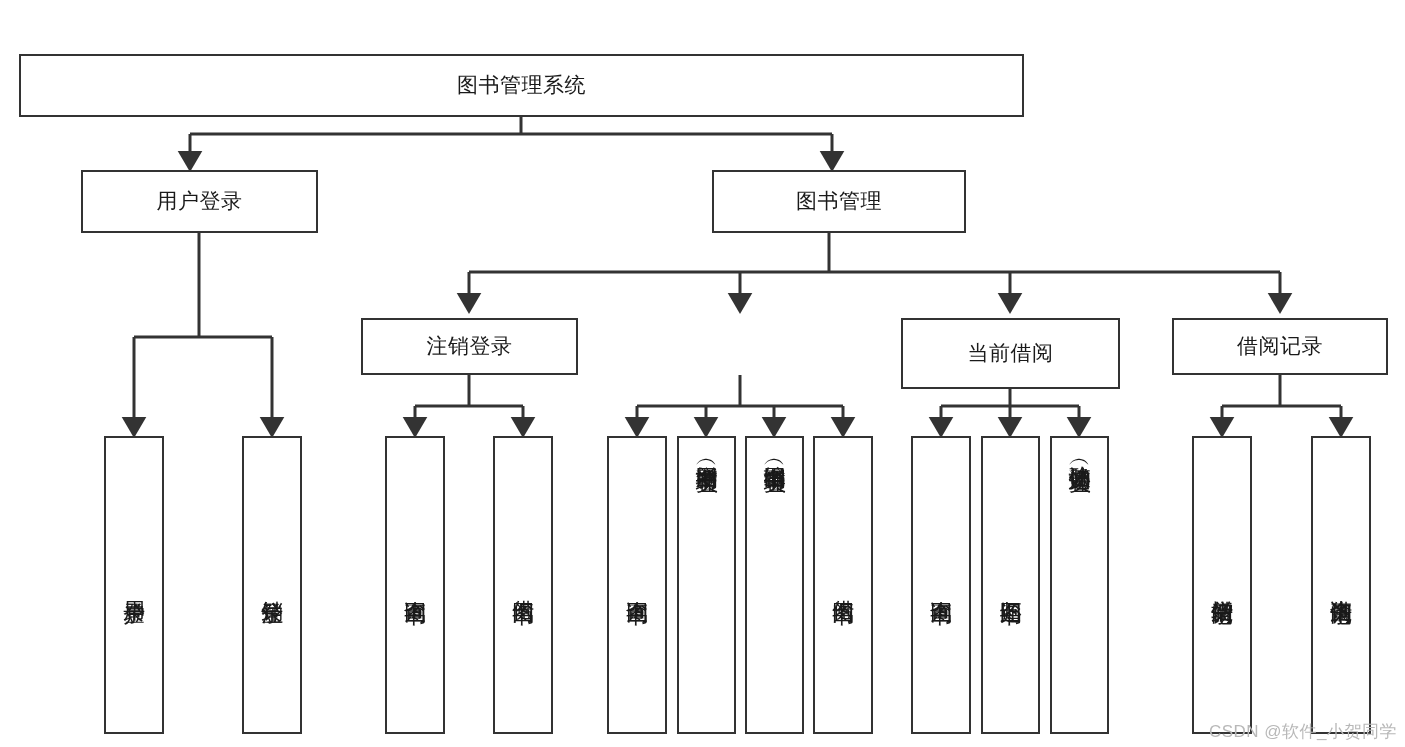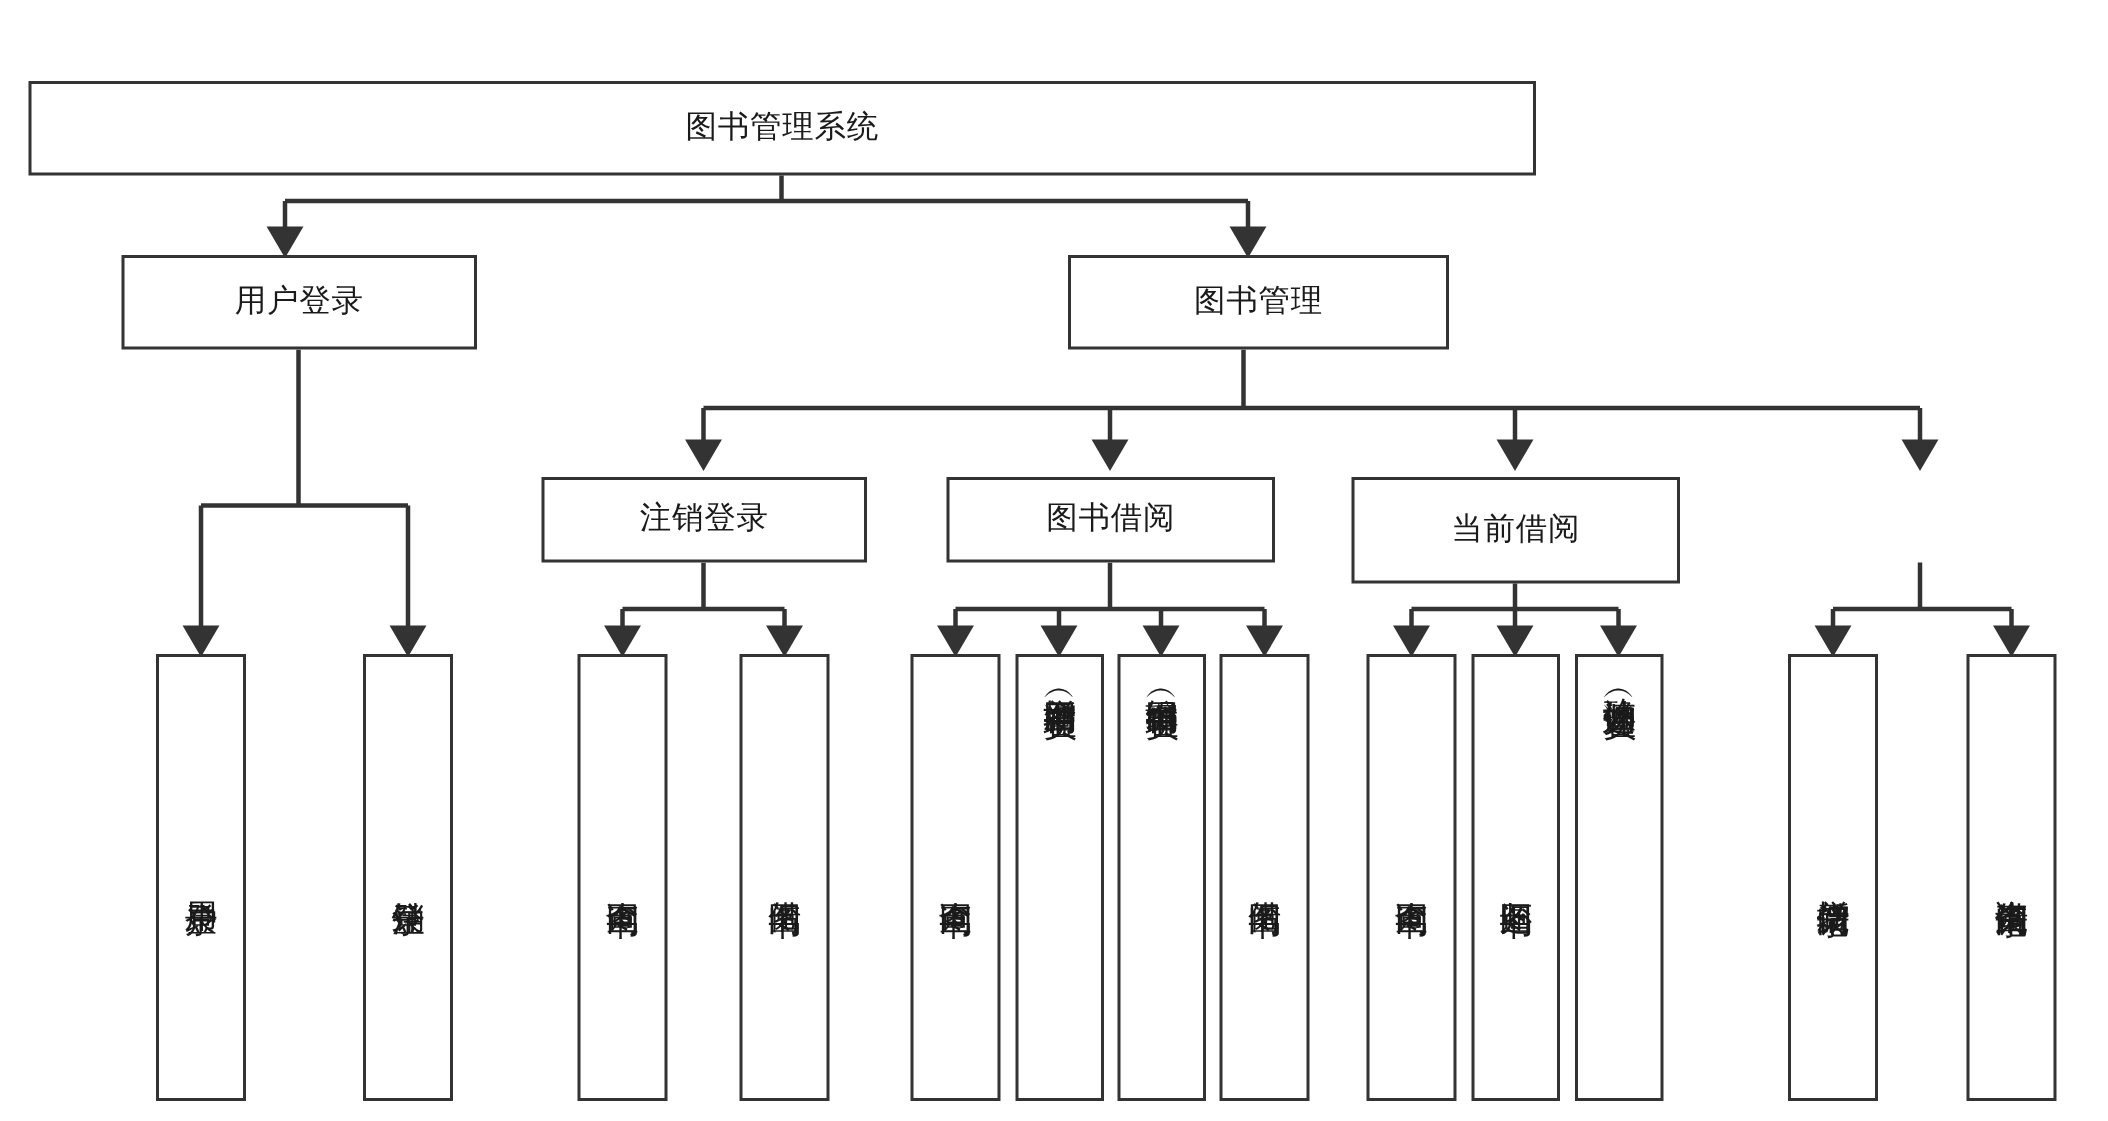--- a/index.html
+++ b/index.html
@@ -137,28 +137,28 @@
   </div>
 
   <div class="node-box" style="left:712px; top:170px; width:254px; height:63px;">
     <span class="node-label">图书管理</span>
   </div>
 
   <div class="node-box" style="left:361px; top:318px; width:217px; height:57px;">
     <span class="node-label">注销登录</span>
   </div>
 
-  <div class="node-box" style="left:631px; top:318px; width:219px; height:57px;">
-    <span class="node-label">图书借阅</span>
-  </div>
 
   <div class="node-box" style="left:901px; top:318px; width:219px; height:71px;">
     <span class="node-label">当前借阅</span>
   </div>
 
+  <div class="node-box" style="left:1172px; top:318px; width:216px; height:57px;">
+    <span class="node-label">借阅记录</span>
+  </div>
 
   <div class="node-box vertical centered" style="left:104px; top:436px; width:60px; height:298px;">
     <span class="node-label">用户登录</span>
   </div>
 
   <div class="node-box vertical centered" style="left:242px; top:436px; width:60px; height:298px;">
     <span class="node-label">注销登录</span>
   </div>
 
   <div class="node-box vertical centered" style="left:385px; top:436px; width:60px; height:298px;">
@@ -198,14 +198,15 @@
   </div>
 
   <div class="node-box vertical centered" style="left:1192px; top:436px; width:60px; height:298px;">
     <span class="node-label">新增借阅记录</span>
   </div>
 
   <div class="node-box vertical centered" style="left:1311px; top:436px; width:60px; height:298px;">
     <span class="node-label">查询借阅记录</span>
   </div>
 
+  <div id="watermark">CSDN @软件_小贺同学</div>
 
 </div>
 
 </body></html>

